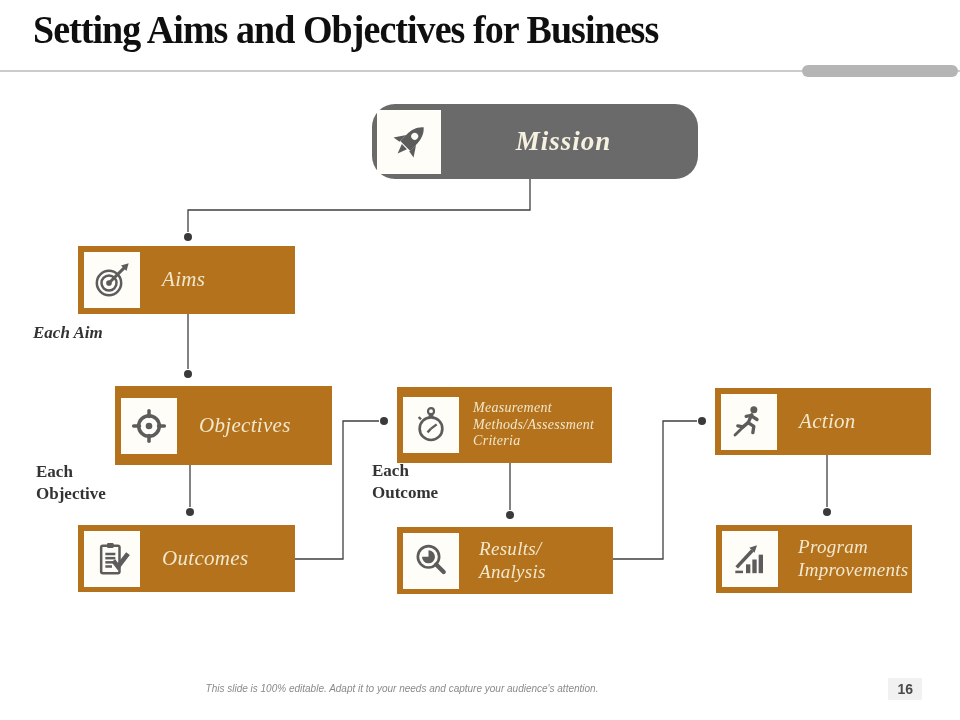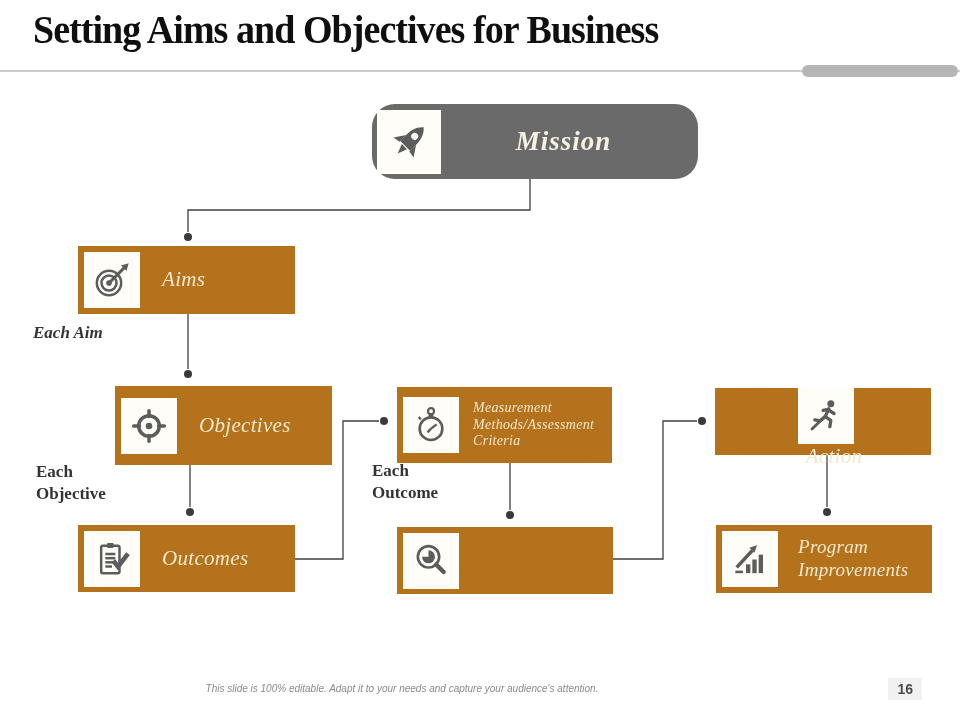--- a/index.html
+++ b/index.html
@@ -163,40 +163,42 @@
   </div>
 
   <div class="node node-orange" style="left:397px; top:527px; width:216px; height:67px;">
     <div class="icon-box">
       <svg width="40" height="40" viewBox="0 0 24 24">
         <circle cx="10.5" cy="9.5" r="6.4" fill="none" stroke="#5c5c5c" stroke-width="1.6"></circle>
         <path d="M10.5 9.5 L10.5 5.6 A3.9 3.9 0 1 1 6.6 9.5 Z" fill="#5c5c5c"></path>
         <line x1="15.1" y1="14.1" x2="19.6" y2="18.6" stroke="#5c5c5c" stroke-width="2.6" stroke-linecap="round"></line>
       </svg>
     </div>
-  </div>
-
-  <div class="node node-orange" style="left:715px; top:388px; width:216px; height:67px;flex-direction:column;">
+    <div class="node-label medium">Results/
+Analysis</div>
+  </div>
+
+  <div class="node node-orange" style="left:715px; top:388px; width:216px; height:67px;">
     <div class="icon-box">
       <svg width="40" height="40" viewBox="0 0 24 24">
         <circle cx="14.9" cy="4.6" r="2.1" fill="#5c5c5c"></circle>
         <g stroke="#5c5c5c" stroke-width="2" fill="none" stroke-linecap="round" stroke-linejoin="round">
           <path d="M13.7 7.6 L11.5 12.4"></path>
           <path d="M13.4 8.3 L16.8 10.5"></path>
           <path d="M13.5 8 L10.3 8.6"></path>
           <path d="M11.5 12.4 L14.9 14.6 L14.3 18.4"></path>
           <path d="M11.5 12.4 L8.4 14.9 L5.3 14.3"></path>
         </g>
         <line x1="3.6" y1="19.8" x2="9.6" y2="13.9" stroke="#5c5c5c" stroke-width="1.7" stroke-linecap="round"></line>
       </svg>
     </div>
     <div class="node-label">Action</div>
   </div>
 
-  <div class="node node-orange" style="left:716px; top:525px; width:216px; height:68px;">
+  <div class="node node-orange" style="left:716px; top:525px; width:196px; height:68px;">
     <div class="icon-box">
       <svg width="40" height="40" viewBox="0 0 24 24">
         <g fill="#5c5c5c">
           <rect x="9.6" y="15.2" width="2.6" height="5.3"></rect>
           <rect x="13.4" y="12.3" width="2.6" height="8.2"></rect>
           <rect x="17.2" y="9.4" width="2.6" height="11.1"></rect>
           <rect x="3.2" y="19" width="4.6" height="1.5"></rect>
           <path d="M16.2 3.8 L11.6 5.2 L14.7 8.3 Z"></path>
         </g>
         <line x1="4" y1="17" x2="13.4" y2="6.9" stroke="#5c5c5c" stroke-width="2.1"></line>

